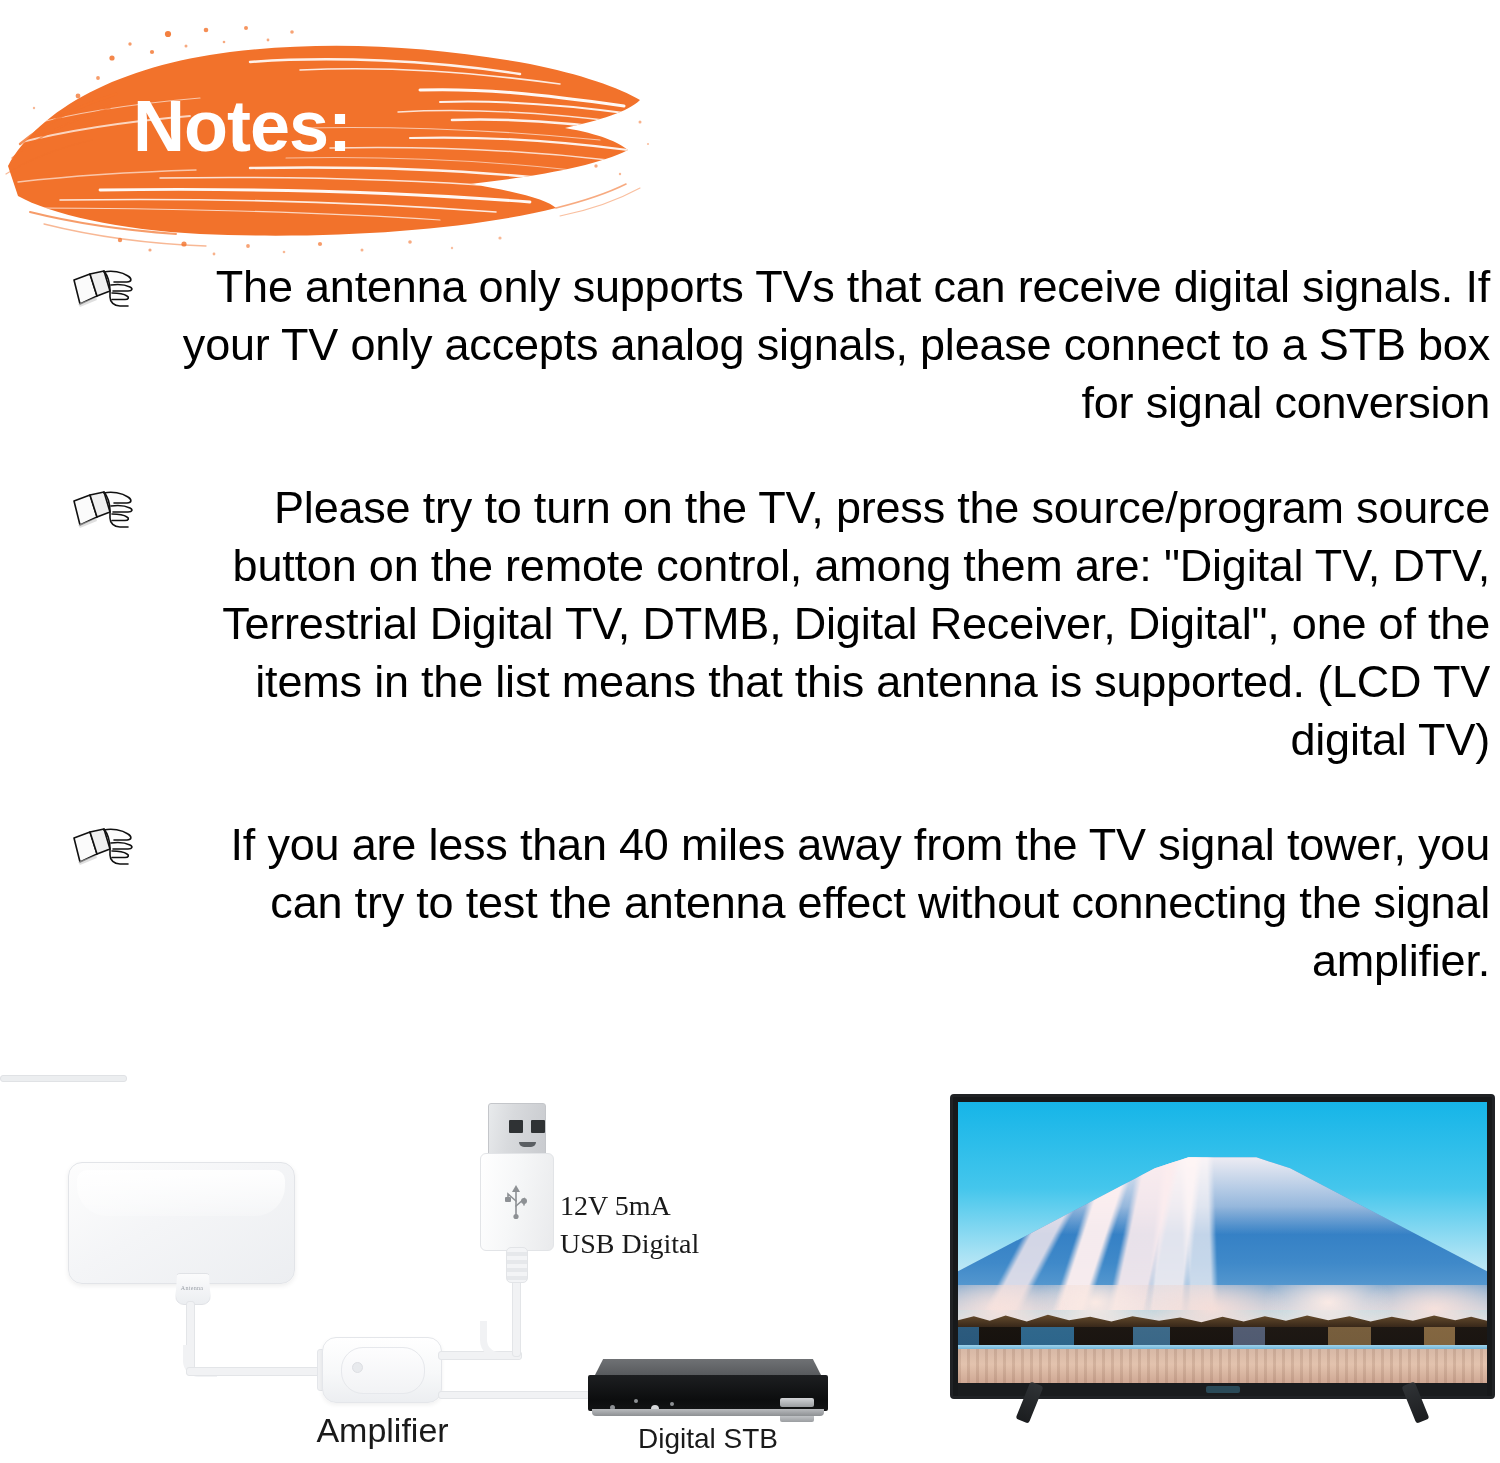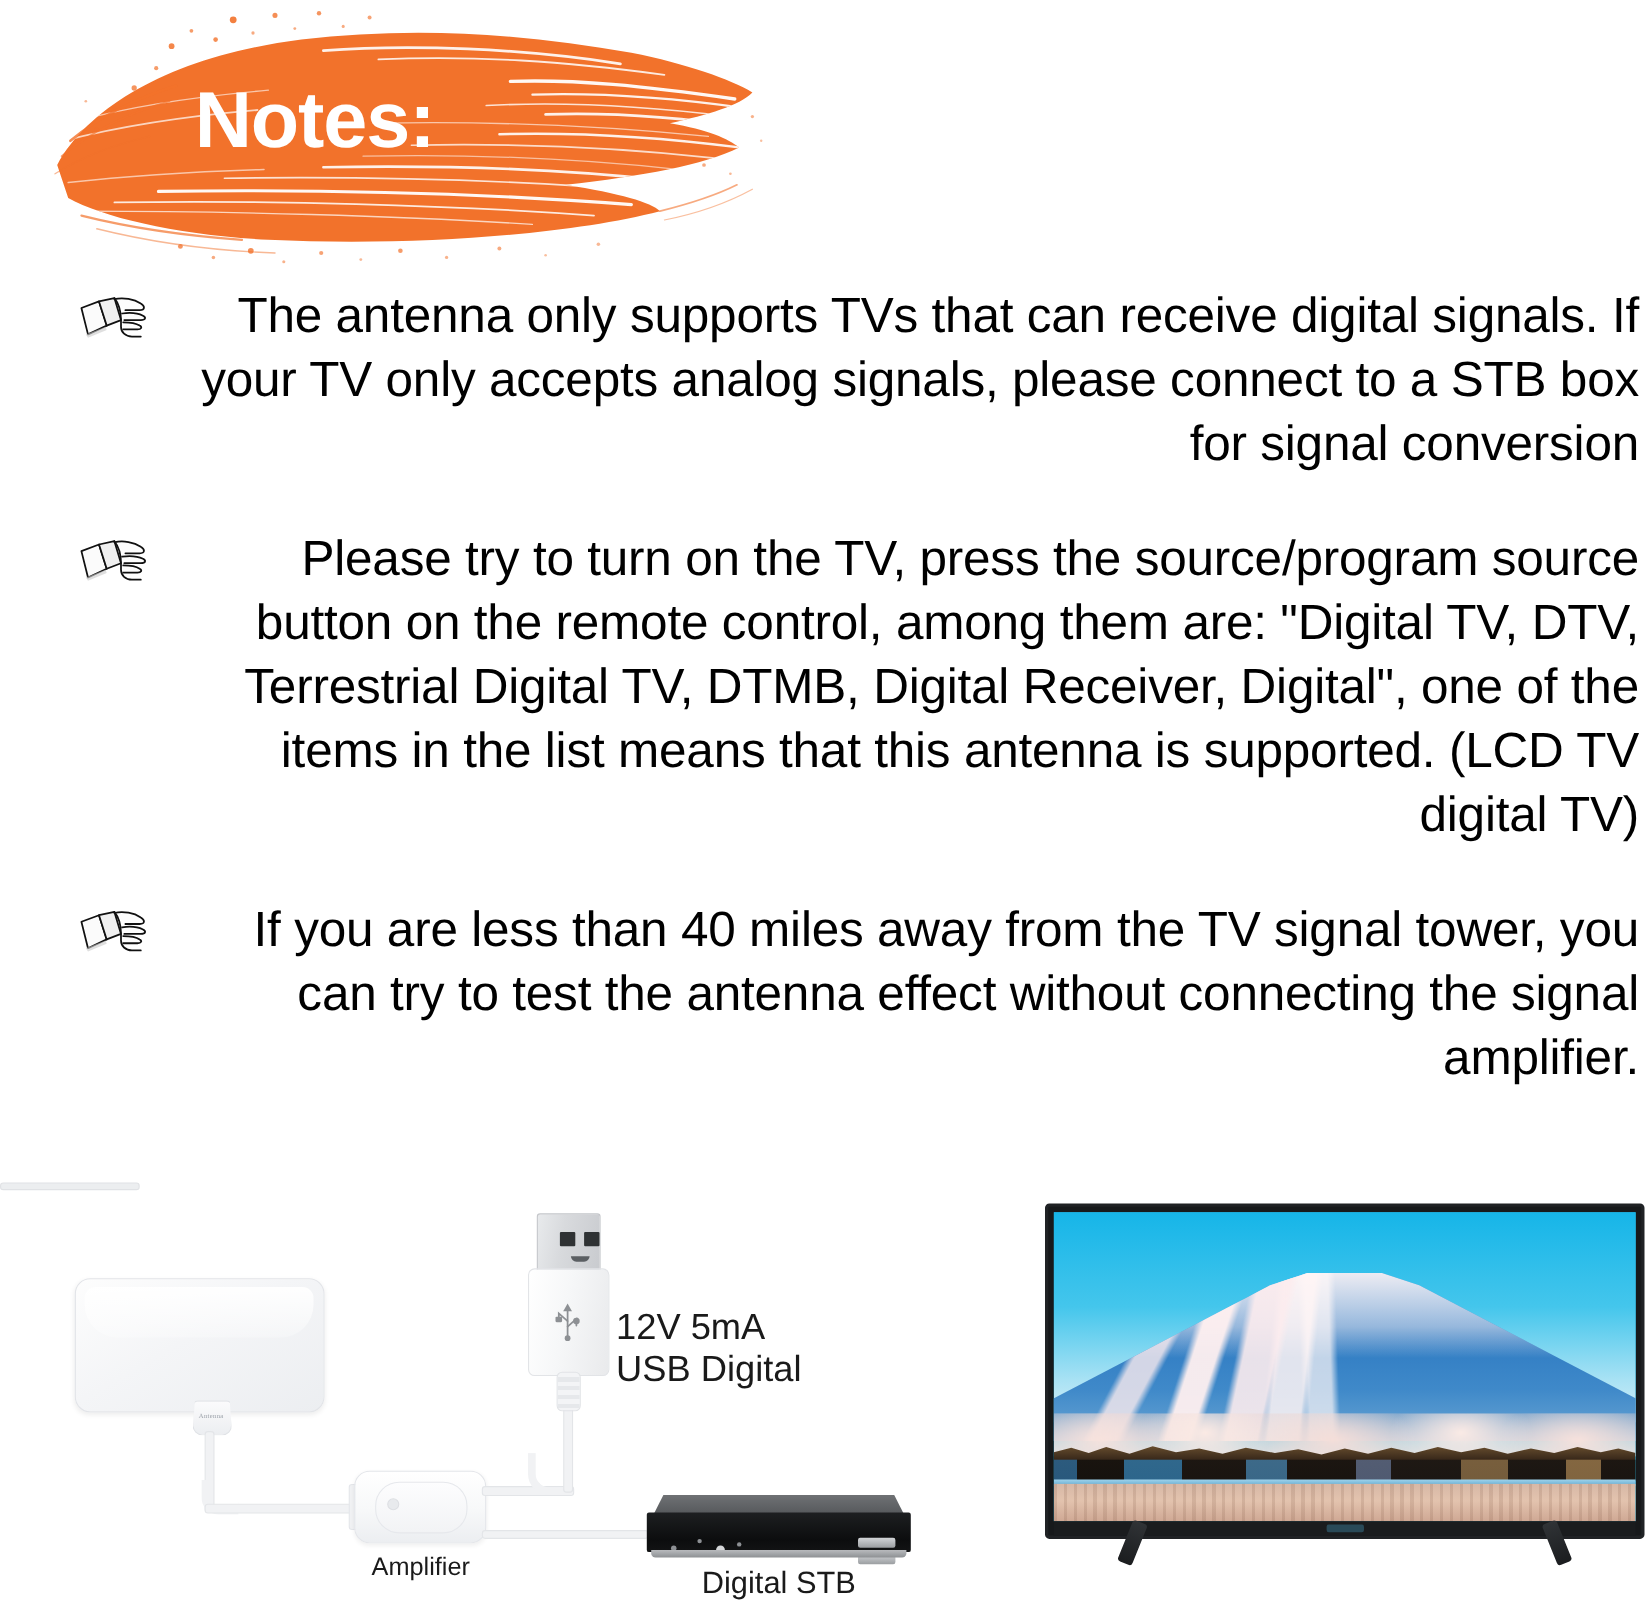--- a/index.html
+++ b/index.html
@@ -13,24 +13,23 @@
     position: relative;
     overflow: hidden;
     font-family: "Liberation Sans", sans-serif;
     color: #000000;
   }
 
   
   .banner {
     position: absolute;
     left: 0;
-    top: 0;
+    top: 16px;
     width: 660px;
     height: 250px;
-    margin-left: 44px;
   }
   .banner svg { display: block; width: 660px; height: 250px; }
   .banner-title {
     position: absolute;
     left: 133px;
     top: 74px;
     font-size: 72px;
     font-weight: bold;
     color: #ffffff;
     letter-spacing: -1px;
@@ -204,21 +203,21 @@
     border-radius: 3px 0 0 3px;
     background: #f0f1f3;
     border: 1px solid #e4e6ea;
   }
   .label-amplifier {
     position: absolute;
     left: 310px;
     top: 336px;
     width: 145px;
     text-align: center;
-    font-size: 23px;
+    font-size: 34px;
     color: #1a1a1a;
   }
 
   
   .usb {
     position: absolute;
     left: 480px;
     top: 28px;
   }
   .usb-metal {
@@ -263,23 +262,24 @@
     left: 26px; top: 144px;
     width: 20px; height: 34px;
     background: repeating-linear-gradient(180deg,#f3f4f6 0 4px,#e6e8eb 4px 8px);
     border-radius: 5px;
     border: 1px solid #e2e4e7;
   }
   .label-usb {
     position: absolute;
     left: 560px;
     top: 112px;
-    font-size: 33px;
+    font-size: 28px;
     line-height: 38px;
     color: #1a1a1a;
+    font-family: Liberation Serif, serif;
   }
 
   
   .stb {
     position: absolute;
     left: 588px;
     top: 284px;
     width: 240px;
     height: 60px;
   }

